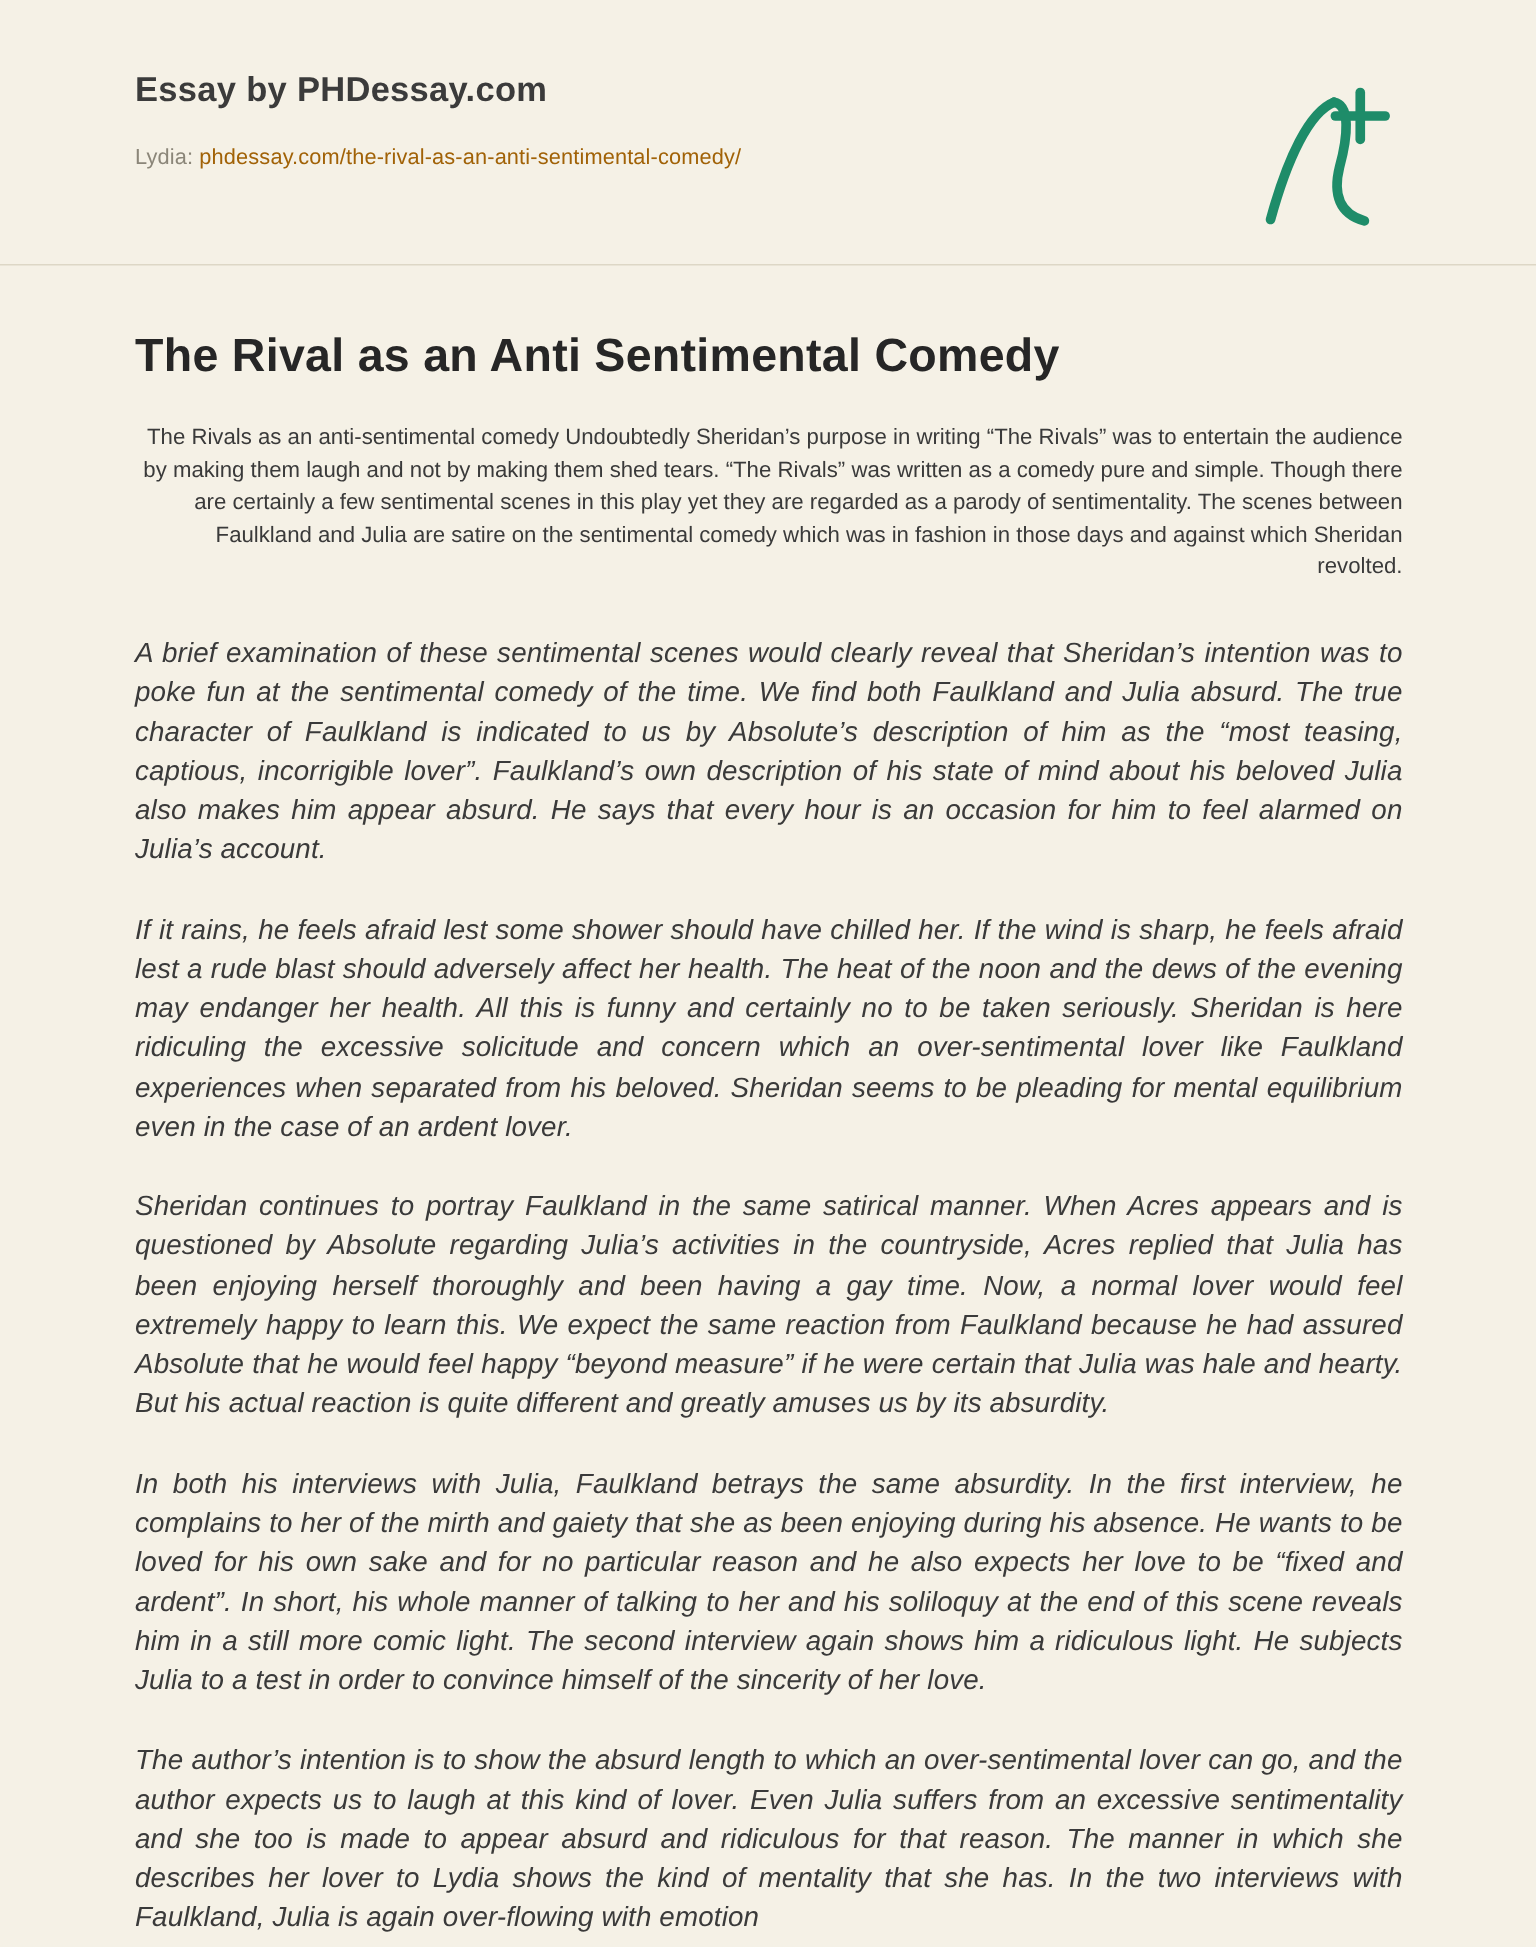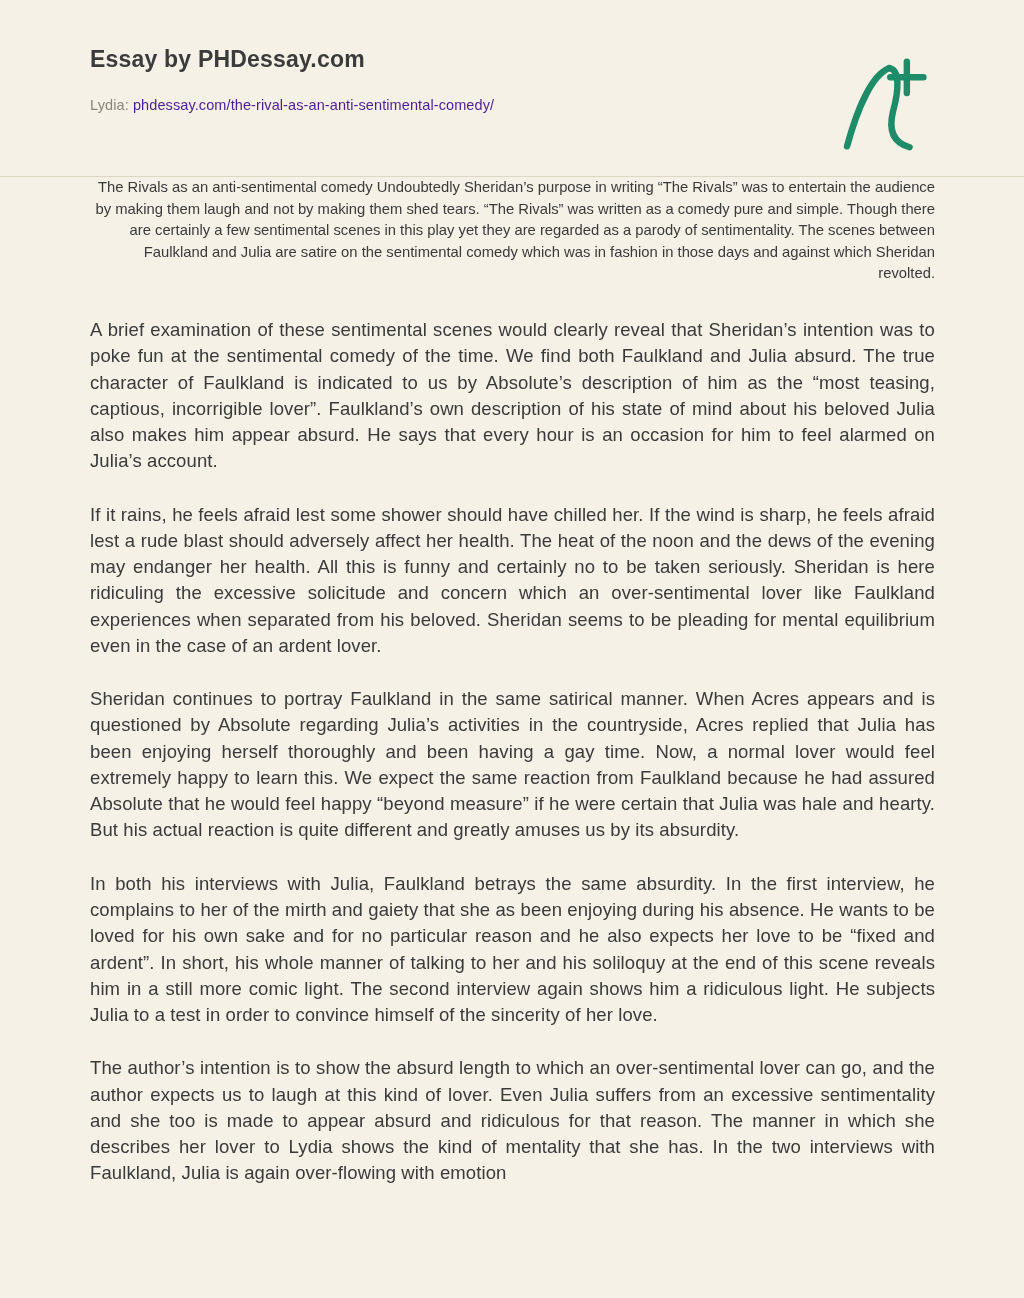--- a/index.html
+++ b/index.html
@@ -27,21 +27,21 @@
     color: #3b3b3b;
     letter-spacing: 0.2px;
   }
   .source-line {
     margin-top: 24px;
     font-size: 14.5px;
     letter-spacing: 0.1px;
   }
   .source-label { color: #8b8679; }
   .source-link {
-    color: #4c1d95;
+    color: #a16207;
     text-decoration: none;
     cursor: pointer;
   }
   .logo { margin-top: 8px; }
   .logo svg { width: 92px; height: 100px; display: block; }
   .divider {
     border: none;
     border-top: 1px solid #ddd7c6;
     margin: 22px 0 0 0;
   }
@@ -60,20 +60,21 @@
     text-align: right;
     margin: 0 0 32px 0;
   }
   .body-para {
     font-size: 18.5px;
     line-height: 1.42;
     color: #3a3a3a;
     text-align: justify;
     letter-spacing: 0.1px;
     margin: 0 0 27px 0;
+    font-style: italic;
   }
 </style>
 </head>
 <body>
 
 <div class="page">
 
   <div class="header">
     <div class="header-left">
       <div class="byline">Essay by PHDessay.com</div>
@@ -90,20 +91,21 @@
           <path d="M77 6 L 77 40"></path>
           <path d="M59 23 L 95 23"></path>
         </g>
       </svg>
     </div>
   </div>
 
   <hr class="divider">
 
   <div class="content">
+    <h1 class="essay-title">The Rival as an Anti Sentimental Comedy</h1>
 
     <p class="lead">The Rivals as an anti-sentimental comedy Undoubtedly Sheridan’s purpose in writing “The Rivals” was to entertain the audience by making them laugh and not by making them shed tears. “The Rivals” was written as a comedy pure and simple. Though there are certainly a few sentimental scenes in this play yet they are regarded as a parody of sentimentality. The scenes between Faulkland and Julia are satire on the sentimental comedy which was in fashion in those days and against which Sheridan revolted.</p>
 
     <p class="body-para">A brief examination of these sentimental scenes would clearly reveal that Sheridan’s intention was to poke fun at the sentimental comedy of the time. We find both Faulkland and Julia absurd. The true character of Faulkland is indicated to us by Absolute’s description of him as the “most teasing, captious, incorrigible lover”. Faulkland’s own description of his state of mind about his beloved Julia also makes him appear absurd. He says that every hour is an occasion for him to feel alarmed on Julia’s account.</p>
 
     <p class="body-para">If it rains, he feels afraid lest some shower should have chilled her. If the wind is sharp, he feels afraid lest a rude blast should adversely affect her health. The heat of the noon and the dews of the evening may endanger her health. All this is funny and certainly no to be taken seriously. Sheridan is here ridiculing the excessive solicitude and concern which an over-sentimental lover like Faulkland experiences when separated from his beloved. Sheridan seems to be pleading for mental equilibrium even in the case of an ardent lover.</p>
 
     <p class="body-para">Sheridan continues to portray Faulkland in the same satirical manner. When Acres appears and is questioned by Absolute regarding Julia’s activities in the countryside, Acres replied that Julia has been enjoying herself thoroughly and been having a gay time. Now, a normal lover would feel extremely happy to learn this. We expect the same reaction from Faulkland because he had assured Absolute that he would feel happy “beyond measure” if he were certain that Julia was hale and hearty. But his actual reaction is quite different and greatly amuses us by its absurdity.</p>
 
     <p class="body-para">In both his interviews with Julia, Faulkland betrays the same absurdity. In the first interview, he complains to her of the mirth and gaiety that she as been enjoying during his absence. He wants to be loved for his own sake and for no particular reason and he also expects her love to be “fixed and ardent”. In short, his whole manner of talking to her and his soliloquy at the end of this scene reveals him in a still more comic light. The second interview again shows him a ridiculous light. He subjects Julia to a test in order to convince himself of the sincerity of her love.</p>

